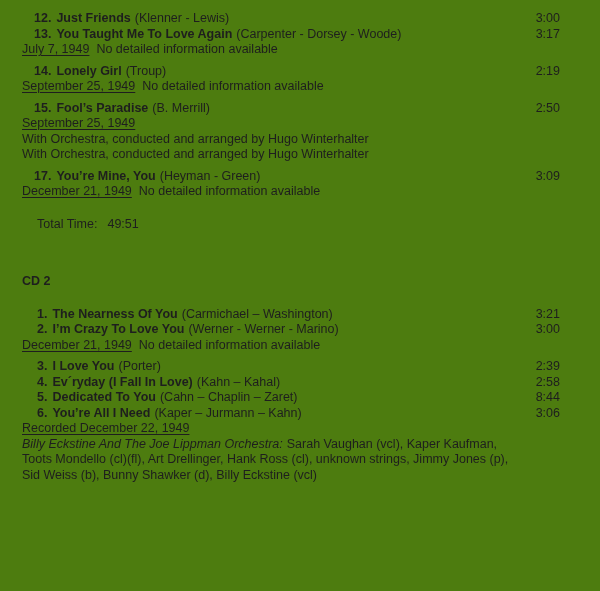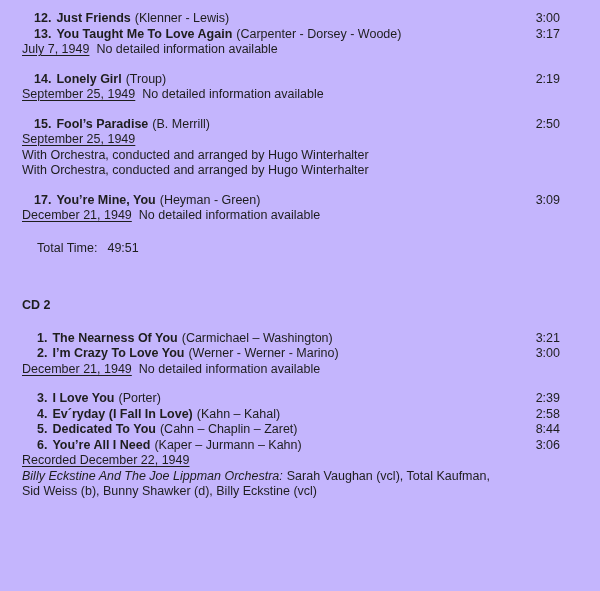--- a/index.html
+++ b/index.html
@@ -1,34 +1,34 @@
 <!DOCTYPE html>
 <html><head>
 <meta charset="utf-8">
 <style>
   html,body{margin:0;padding:0;}
   .page{
     width:600px;height:591px;box-sizing:border-box;
-    background:#c4b5fd;color:#1e1e1e;
+    background:#4d7c0f;color:#1e1e1e;
     padding-top:11px;
     font-family:"Liberation Sans","DejaVu Sans",sans-serif;
     font-size:12.5px;line-height:15.5px;
     overflow:hidden;
   }
   .row{position:relative;}
   .track{padding-left:34px;}
   .sec-cd2 .track{padding-left:37px;}
   .info{padding-left:22px;}
   .num,.title{font-weight:bold;}
   .title{margin-left:5px;}
   .credits{margin-left:4px;}
   .time{position:absolute;right:40px;top:0;}
   .date,.recorded{text-decoration:underline;text-underline-offset:2px;}
   .note{margin-left:7px;}
-  .g{margin-top:14px;}
+  .g{margin-top:6px;}
   .total-row{margin-top:17px;padding-left:37px;}
   .total-value{margin-left:10px;}
   .cd-head{margin-top:42px;padding-left:22px;font-weight:bold;}
   .first-group{margin-top:17px;}
   .lead{font-style:italic;}
   .rest{margin-left:4px;}
 </style>
 </head>
 <body>
 
@@ -108,18 +108,19 @@
       <span class="time">8:44</span>
     </div>
     <div class="row track">
       <span class="num">6.</span><span class="title">You’re All I Need</span><span class="credits">(Kaper – Jurmann – Kahn)</span>
       <span class="time">3:06</span>
     </div>
     <div class="row info">
       <span class="recorded">Recorded December 22, 1949</span>
     </div>
     <div class="row info">
-      <span class="lead">Billy Eckstine And The Joe Lippman Orchestra:</span><span class="rest">Sarah Vaughan (vcl), Total Kaufman,</span>
+      <span class="lead">Billy Eckstine And The Joe Lippman Orchestra:</span><span class="rest">Sarah Vaughan (vcl), Kaper Kaufman,</span>
     </div>
+    <div class="row info">Toots Mondello (cl)(fl), Art Drellinger, Hank Ross (cl), unknown strings, Jimmy Jones (p),</div>
     <div class="row info">Sid Weiss (b), Bunny Shawker (d), Billy Eckstine (vcl)</div>
   </div>
 
 </div>
 
 </body></html>

